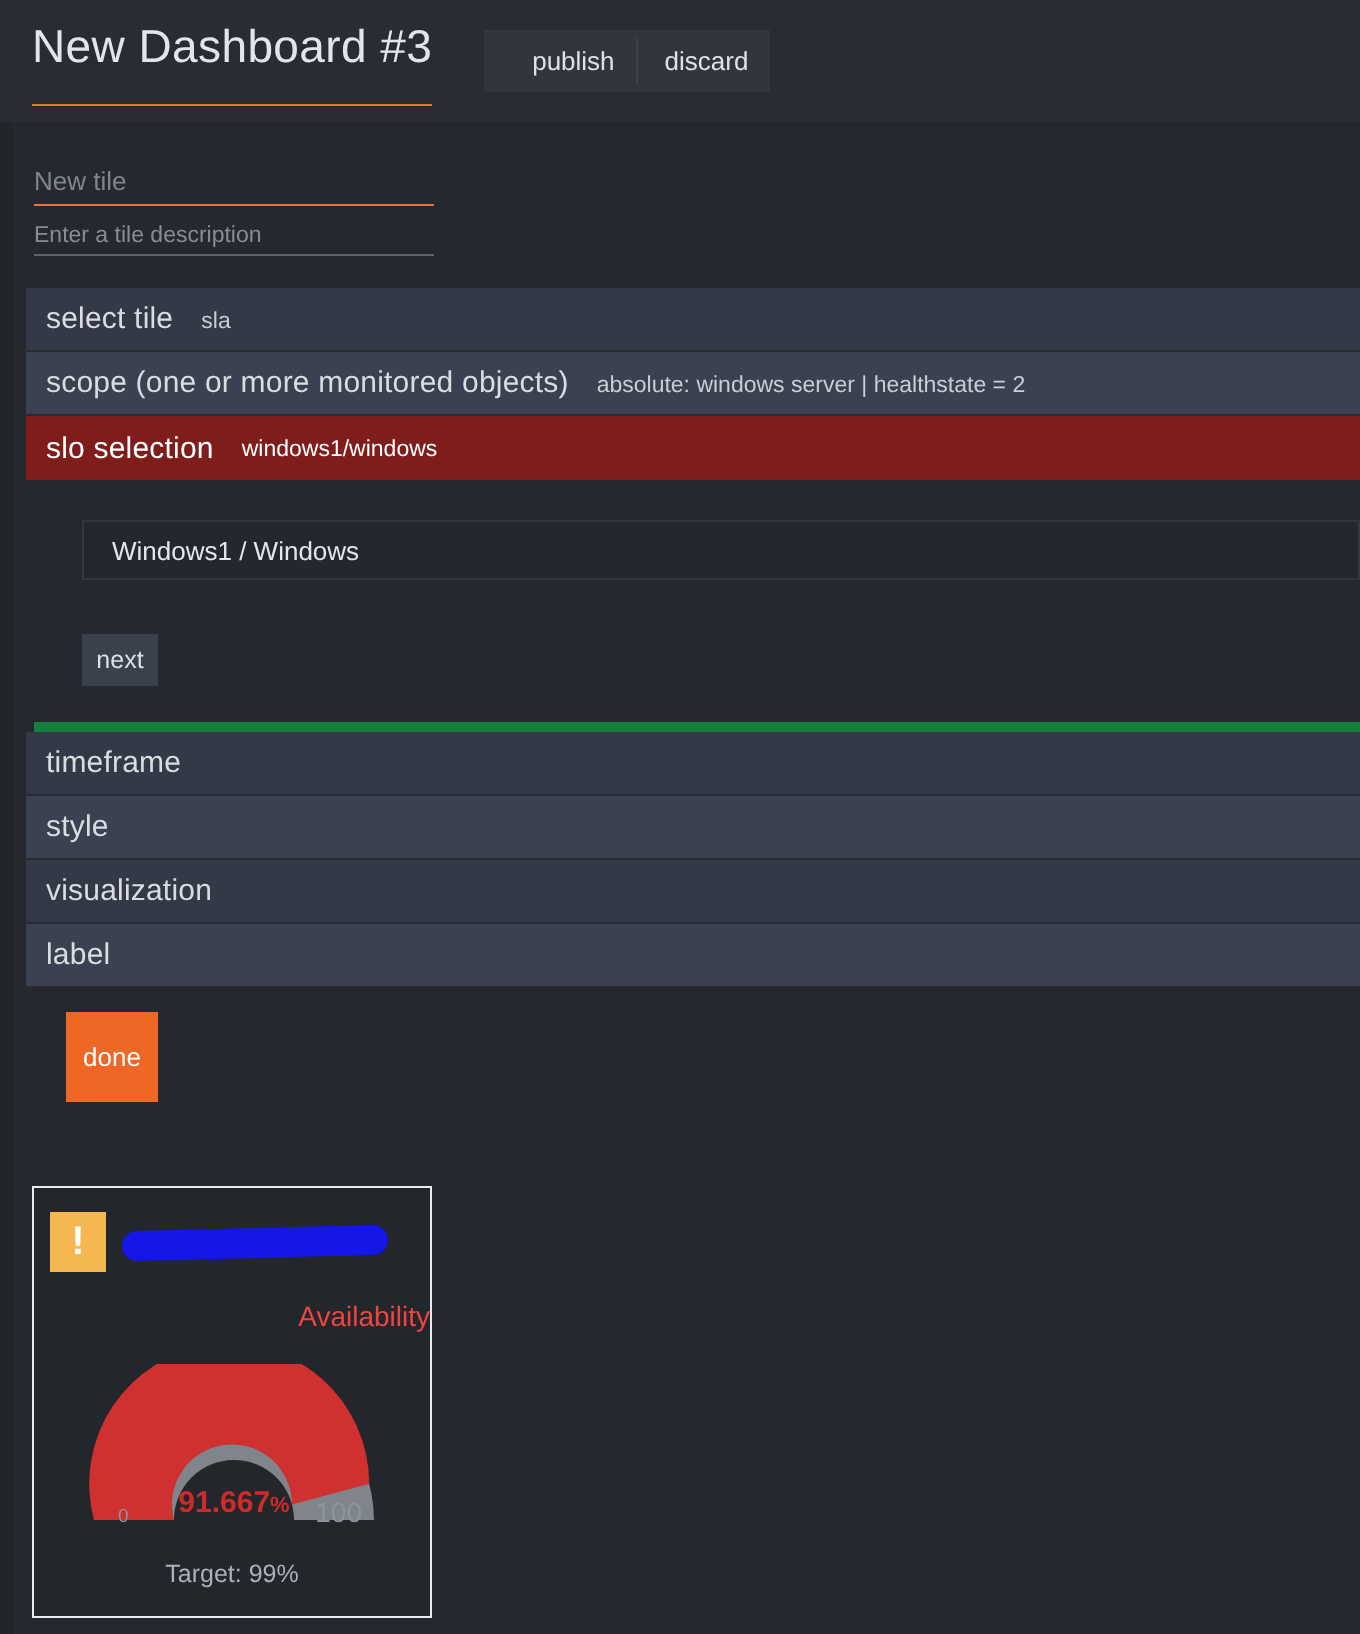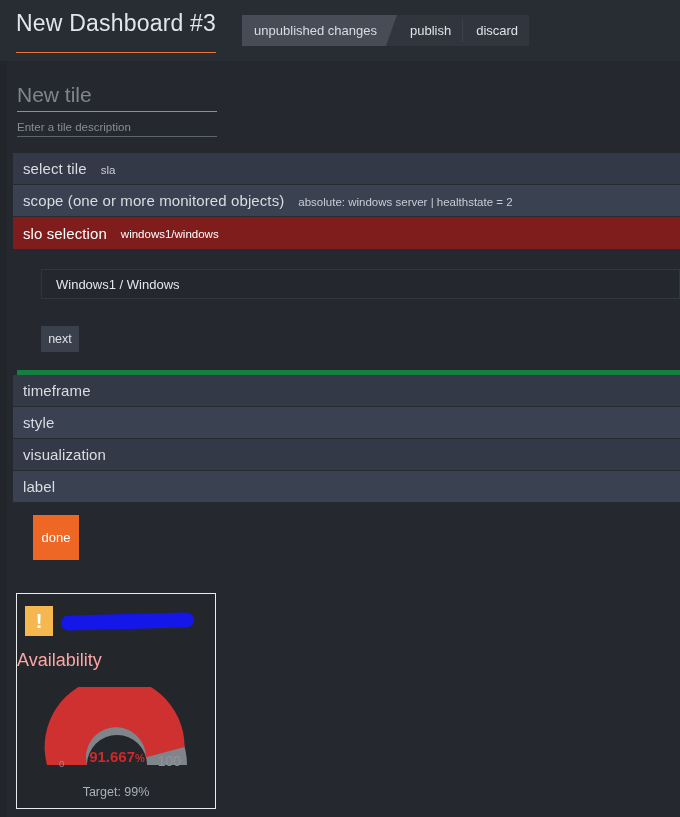--- a/index.html
+++ b/index.html
@@ -95,21 +95,21 @@
     background: #25292f;
     height: 100%;
     position: relative;
   }
 
   .tile-head {
     padding: 22px 0 0 10px;
   }
   .tile-name {
     width: 200px;
-    font-size: 21px;
+    font-size: 13px;
     color: #7f868e;
     padding-bottom: 4px;
   }
   .tile-name-underline {
     width: 200px;
     height: 1px;
     background: #e8743a;
   }
   .tile-desc {
     width: 200px;
@@ -230,23 +230,23 @@
   }
   .redacted {
     margin-left: 8px;
     width: 133px;
     height: 15px;
     background: #1516e8;
     border-radius: 8px;
     transform: rotate(-1.4deg);
   }
   .prev-sub {
-    text-align: left;
-    font-size: 18px;
-    color: #fca5a5;
+    text-align: right;
+    font-size: 14px;
+    color: #ef4444;
     margin-top: 14px;
   }
   .gauge-wrap {
     position: relative;
     width: 200px;
     height: 80px;
     margin-top: 16px;
   }
   .gauge-svg { display: block; margin: 0 auto; }
   .gauge-min {
@@ -285,23 +285,20 @@
 </head>
 <body>
 
 <div class="topbar">
   <div class="dash-title-wrap">
     <div class="dash-title">New Dashboard #3</div>
     <div class="dash-title-underline"></div>
   </div>
 
   <div class="chipgroup">
-    <div class="chip-unpublished">
-      <span>unpublished changes</span>
-    </div>
     <div class="chip-btn first">
       <span>publish</span>
     </div>
     <div class="chip-sep"></div>
     <div class="chip-btn">
       <span>discard</span>
     </div>
   </div>
 </div>
 

